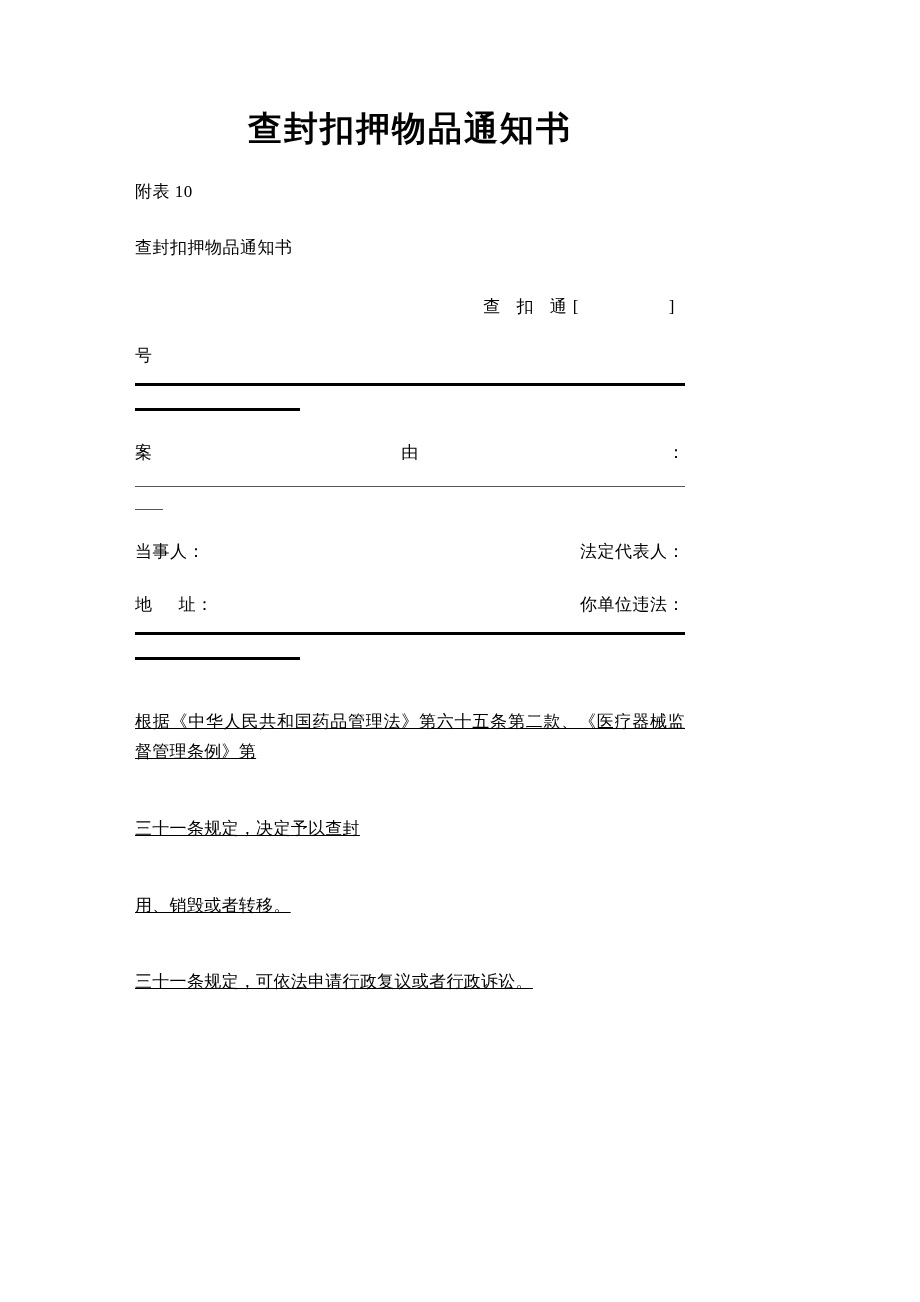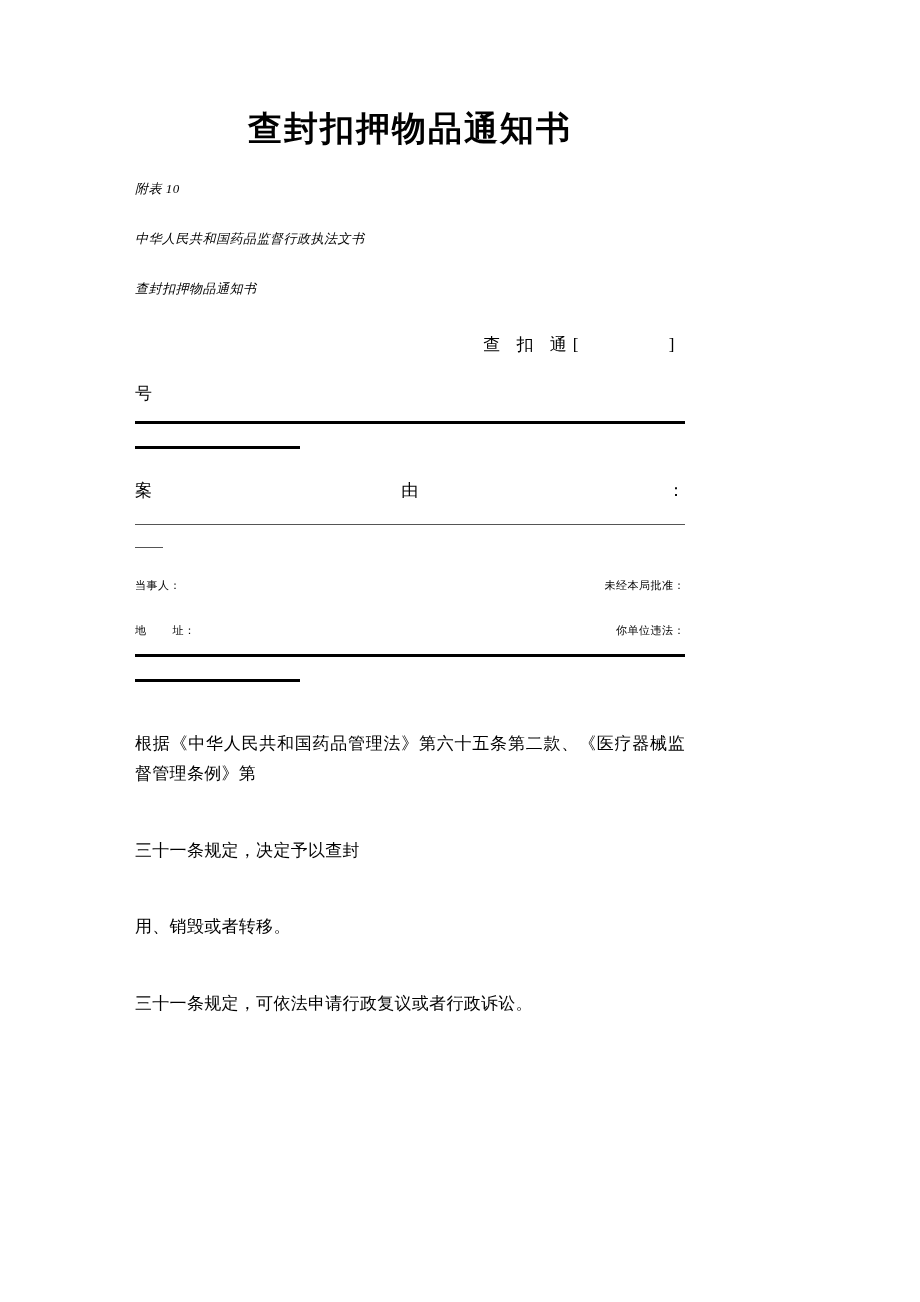--- a/index.html
+++ b/index.html
@@ -26,26 +26,25 @@
     font-family: "Liberation Sans", sans-serif;
     font-weight: bold;
     font-size: 34px;
     text-align: center;
     letter-spacing: 2px;
     margin: 0;
     padding-top: 108px;
     line-height: 1.2;
   }
   .para {
-    font-size: 13px;
+    font-size: 17px;
     line-height: 1.55;
     margin: 0;
     padding-top: 30px;
     letter-spacing: 0.5px;
-    font-style: italic;
   }
   .spread {
     display: flex;
     font-size: 17px;
     letter-spacing: 0.5px;
     padding-top: 30px;
   }
   .spread .left { flex: 0 0 auto; }
   .spread .mid { flex: 1 1 auto; text-align: center; }
   .spread .right { flex: 0 0 auto; }
@@ -80,44 +79,44 @@
     width: 100%;
   }
   .rule-thin.stub {
     width: 28px;
     margin-top: 22px;
   }
 
   .two-col {
     display: flex;
     justify-content: space-between;
-    font-size: 11px;
+    font-size: 17px;
     padding-top: 30px;
     letter-spacing: 0.5px;
   }
   .sp2 { display: inline-block; width: 26px; }
 
   .body-text {
     font-size: 17px;
     line-height: 1.75;
     padding-top: 30px;
     letter-spacing: 0.3px;
     text-align: justify;
+    text-decoration: underline;
   }
 </style>
 </head>
 <body>
 
 <div class="page">
 
   <h1 class="doc-title">查封扣押物品通知书</h1>
 
   <p class="para">附表 10</p>
 
-  <p class="para">中华人民共和国药品监督行政执法文书</p>
 
   <p class="para">查封扣押物品通知书</p>
 
   <div class="docnum-row">
     <span class="sp">查 扣 通</span><span>[</span><span class="gap"></span><span>]</span>
   </div>
 
   <div class="num-line">号</div>
 
   <div class="rule-heavy full"></div>
@@ -127,21 +126,21 @@
     <span class="left">案</span>
     <span class="mid">由</span>
     <span class="right">：</span>
   </div>
 
   <div class="rule-thin"></div>
   <div class="rule-thin stub"></div>
 
   <div class="two-col">
     <span>当事人：</span>
-    <span>未经本局批准：</span>
+    <span>法定代表人：</span>
   </div>
 
   <div class="two-col">
     <span><span>地</span><span class="sp2"></span><span>址：</span></span>
     <span>你单位违法：</span>
   </div>
 
   <div class="rule-heavy full"></div>
   <div class="rule-heavy short"></div>
 

